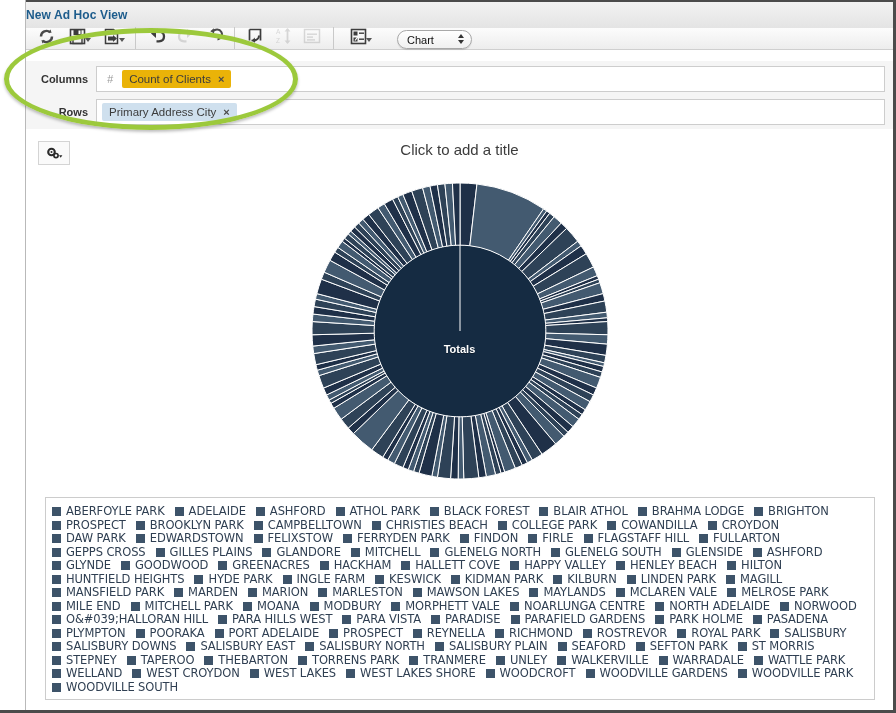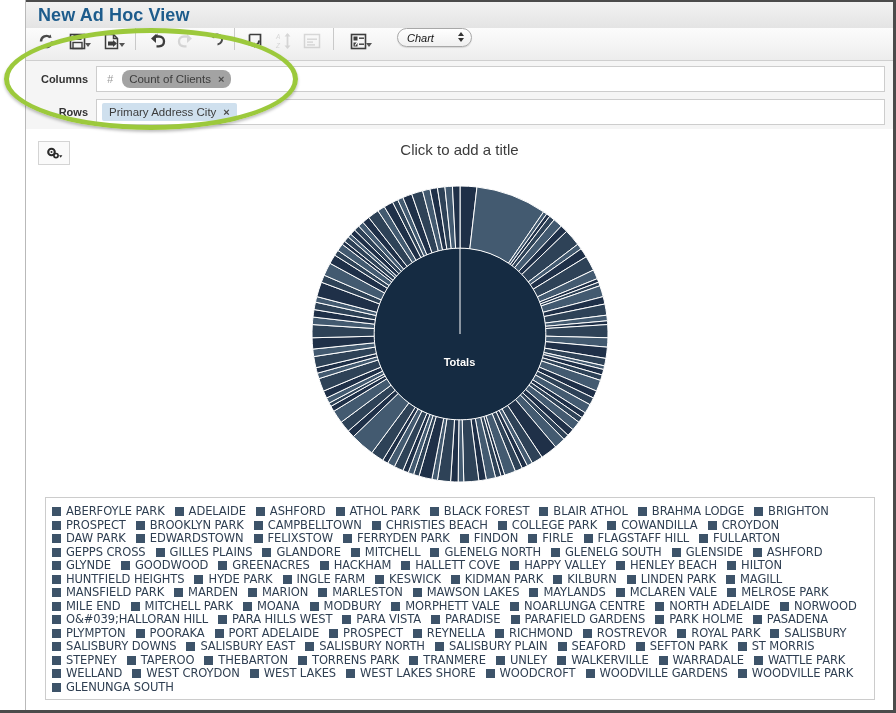--- a/index.html
+++ b/index.html
@@ -21,32 +21,31 @@
   .edge-right{position:absolute;right:0;top:0;width:3px;height:713px;background:#4b4b4b;}
 
   
   .titlebar{
     position:absolute;left:26px;top:2px;width:867px;height:26px;
     background:linear-gradient(#f2f2f2,#e4e4e4);
     border-bottom:1px solid #c5c5c5;
     display:flex;align-items:center;
   }
   .titlebar .title{
-    margin-left:12px;
-    font-size:18px;font-weight:bold;color:#1d5c8c;
+    font-size:12px;font-weight:bold;color:#1d5c8c;
     letter-spacing:.1px;
   }
 
   
   .toolbar{
-    position:absolute;left:26px;top:28px;width:867px;height:33px;
+    position:absolute;left:26px;top:28px;width:867px;height:22px;
     background:linear-gradient(#fcfcfc,#ededed);
     border-bottom:1px solid #cfcfcf;
-    display:flex;align-items:flex-start;
-    padding-left:6px;box-sizing:border-box;font-style:italic;
+    display:flex;align-items:flex-end;
+    padding-left:6px;box-sizing:border-box;
   }
   .tb-btn{
     width:28px;height:26px;display:flex;align-items:center;justify-content:center;
     position:relative;cursor:pointer;
   }
   .tb-btn.withcaret{width:34px;}
   .tb-sep{width:1px;height:22px;background:#c9c9c9;margin:0 7px;}
   .caret{
     width:0;height:0;border-left:3.5px solid transparent;border-right:3.5px solid transparent;
     border-top:4px solid #555;position:absolute;right:3px;bottom:7px;
@@ -85,21 +84,21 @@
     flex:1;height:26px;margin-right:8px;
     background:#ffffff;border:1px solid #cdcdcd;
     display:flex;align-items:center;box-sizing:border-box;
   }
   .hash{font-size:11px;color:#9b9b9b;margin:0 9px 0 10px;font-style:italic;}
   .chip{
     height:18px;display:inline-flex;align-items:center;
     font-size:11.5px;color:#3f3f3f;
     padding:0 7px;border-radius:2px;cursor:pointer;
   }
-  .chip.measure{background:#a3a3a3;color:#3c3c3c;border-radius:8px;}
+  .chip.measure{background:#eab308;color:#3c3c3c;}
   .chip.dim{background:#cfe0ee;color:#3c3c3c;margin-left:5px;}
   .chip .x{margin-left:7px;font-size:11px;color:#4a4a4a;font-weight:bold;}
 
   
   .ellipse-hl{
     position:absolute;left:4px;top:28px;width:284px;height:92px;
     border:5px solid #9cc93c;border-radius:50%;
     box-shadow:0 2px 3px rgba(0,0,0,.25);
     pointer-events:none;z-index:40;
     background:transparent;
@@ -114,22 +113,22 @@
     border:1px solid #d4d4d4;background:#fafafa;
     display:flex;align-items:center;justify-content:center;cursor:pointer;
   }
   .chart-title{
     position:absolute;left:0;top:12px;width:867px;text-align:center;
     font-size:15px;color:#3c3c3c;
   }
 
   
   .sunburst-wrap{
-    position:absolute;left:0;top:55px;width:867px;height:310px;
-    display:flex;align-items:flex-start;justify-content:center;
+    position:absolute;left:0;top:42px;width:867px;height:310px;
+    display:flex;align-items:flex-end;justify-content:center;
   }
   .hub-label{
     position:absolute;font-size:11px;font-weight:bold;color:#ffffff;
     left:50%;transform:translateX(-50%);
     top:172px;
     text-shadow:0 1px 0 rgba(0,0,0,.35);
   }
 
   
   .legend{
@@ -827,18 +826,18 @@
           <span class="lg-item">
             <span class="lg-swatch" style="background: rgb(61, 83, 105);"></span>
             <span class="lg-text">WOODVILLE GARDENS</span>
           </span>
           <span class="lg-item">
             <span class="lg-swatch" style="background: rgb(61, 83, 105);"></span>
             <span class="lg-text">WOODVILLE PARK</span>
           </span>
           <span class="lg-item">
             <span class="lg-swatch" style="background: rgb(61, 83, 105);"></span>
-            <span class="lg-text">GLENUNGA SOUTH</span>
+            <span class="lg-text">WOODVILLE SOUTH</span>
           </span>
         </div>
     </div>
   </div>
 </div>
 
 </body></html>

